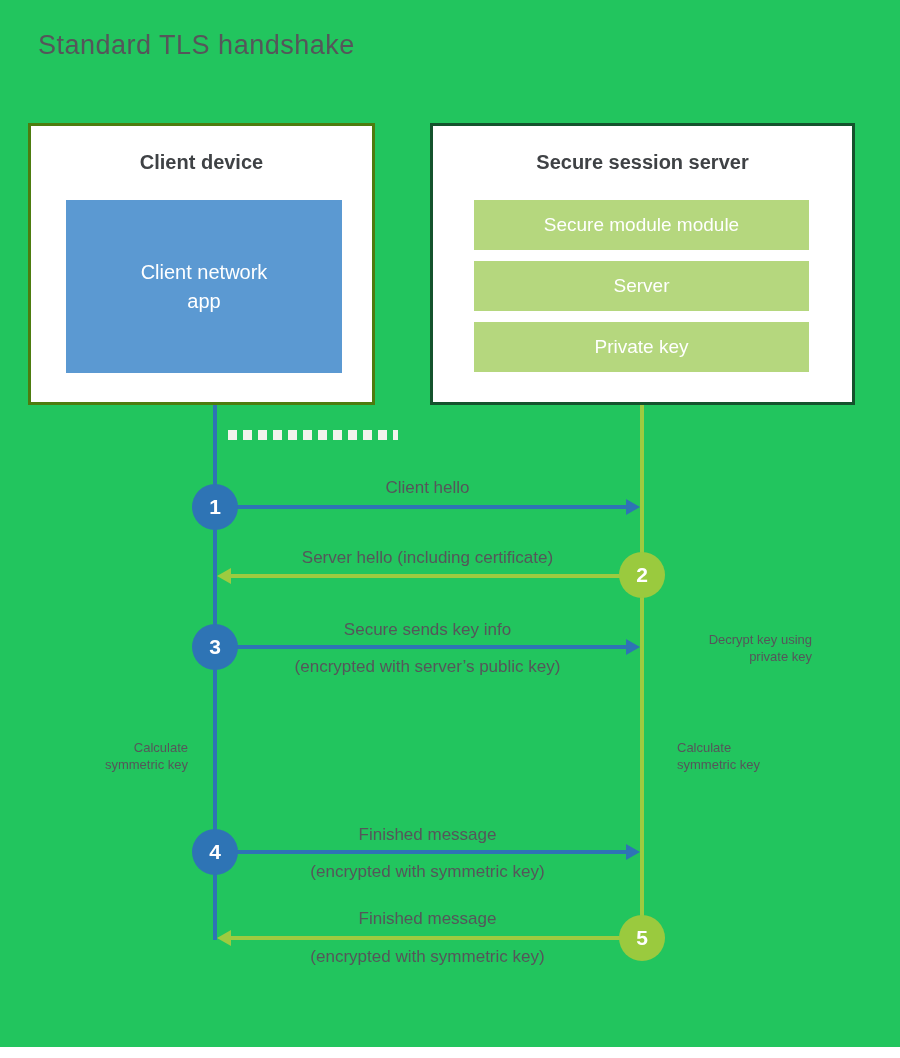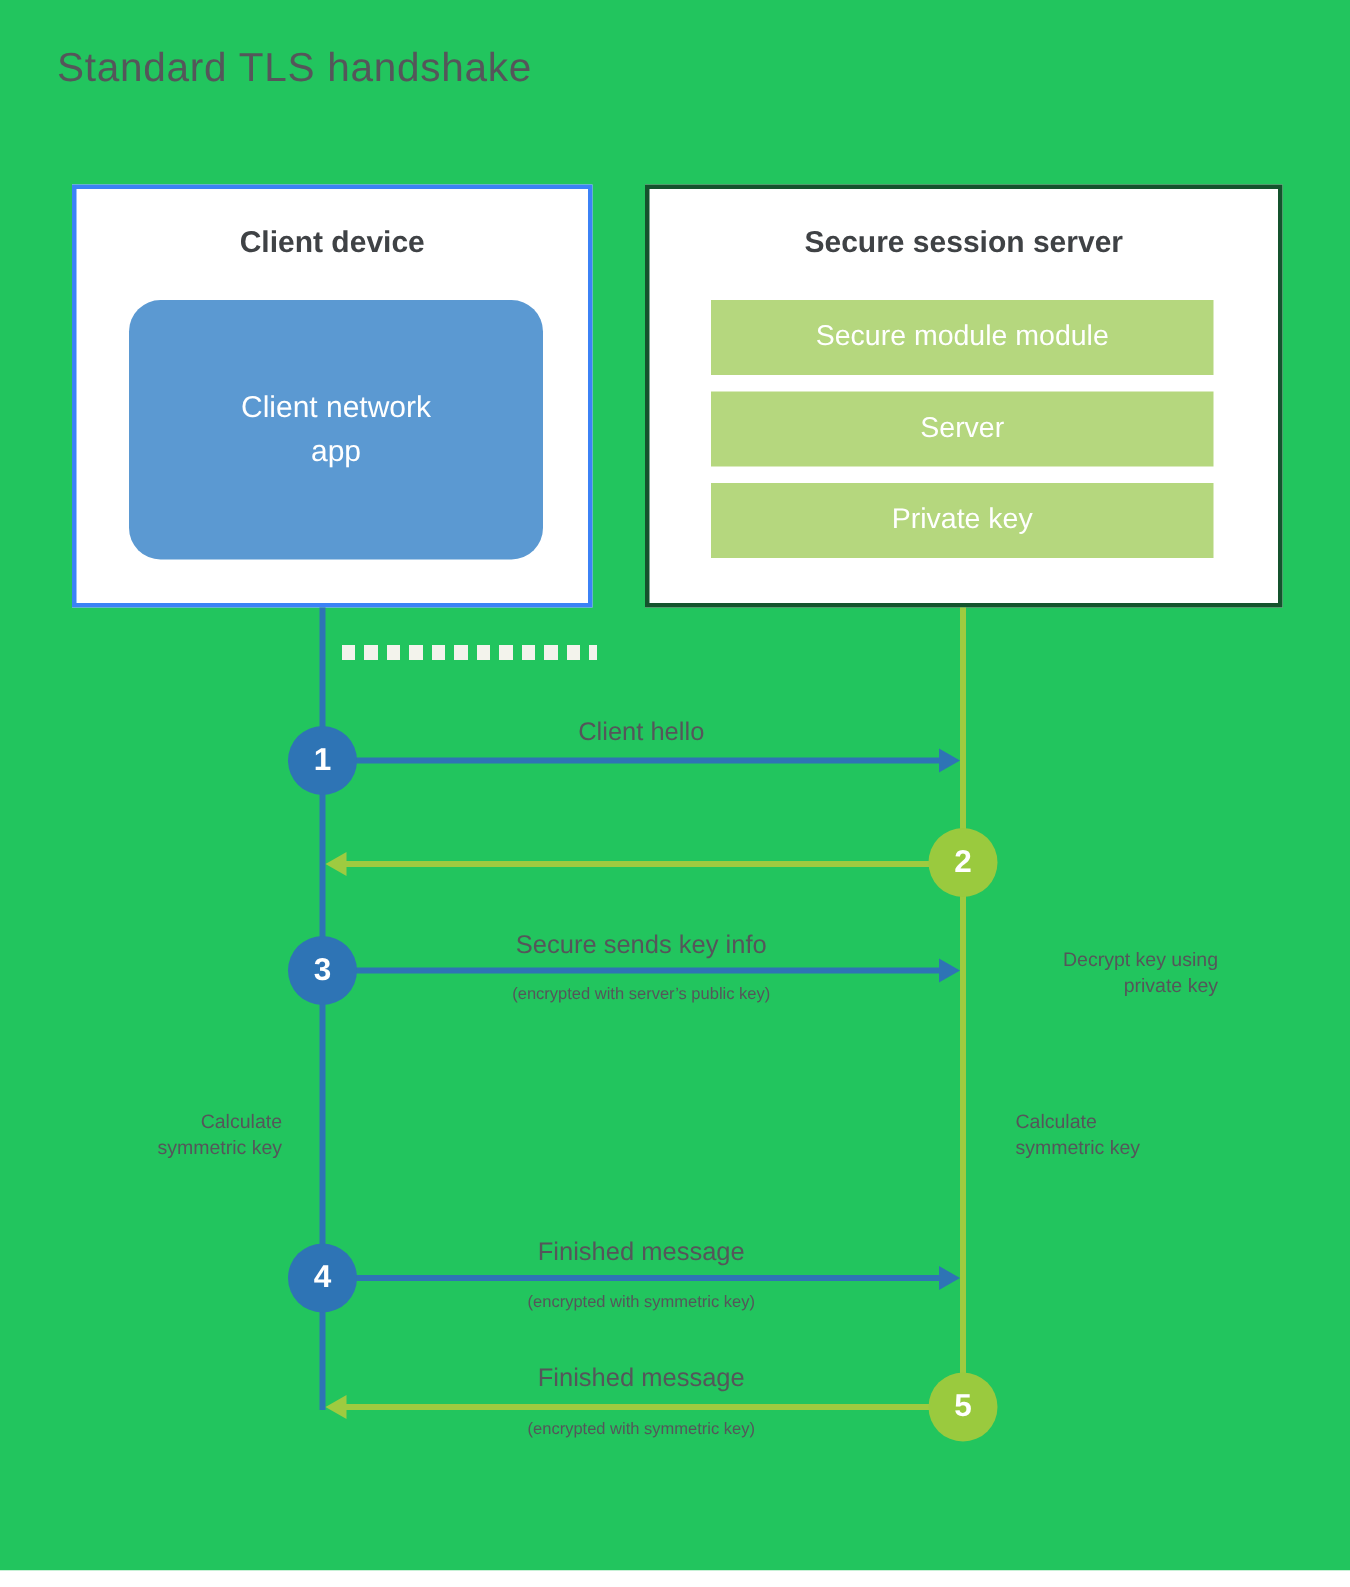--- a/index.html
+++ b/index.html
@@ -4,27 +4,27 @@
 <style>
   html,body{margin:0;padding:0;background:#ffffff;}
   body{font-family:"Liberation Sans","DejaVu Sans",sans-serif;}
   .page{position:relative;width:900px;height:1047px;background:#22c55e;overflow:hidden;}
 
   .page-title{position:absolute;left:38px;top:30px;font-size:27px;font-weight:300;
     color:#55565a;letter-spacing:.5px;}
 
   
   .outer-box{position:absolute;top:123px;height:282px;background:#fff;box-sizing:border-box;}
-  .client-box{left:48px;width:347px;border:3px solid #3b82f6;}
+  .client-box{left:28px;width:347px;border:3px solid #4d7c0f;}
   .server-box{left:430px;width:425px;border:3px solid #14532d;}
   .box-heading{position:absolute;left:0;top:25px;width:100%;text-align:center;
     font-size:20px;font-weight:700;color:#3f4245;}
   .client-app{position:absolute;left:35px;top:74px;width:276px;height:173px;background:#5b99d2;
     display:flex;align-items:center;justify-content:center;text-align:center;
-    color:#fff;font-size:20px;line-height:1.45;white-space:pre-line;border-radius:21px;}
+    color:#fff;font-size:20px;line-height:1.45;white-space:pre-line;}
   .server-modules{position:absolute;left:41px;top:74px;width:335px;}
   .server-bar{height:50px;margin-bottom:11px;background:#b5d77e;color:#fff;
     display:flex;align-items:center;justify-content:center;font-size:19px;}
   .server-bar:last-child{margin-bottom:0;}
 
   
   .vline{position:absolute;width:4px;top:405px;}
   .vline-blue{left:213px;height:535px;background:#2e74b5;}
   .vline-green{left:640px;height:533px;background:#9ecb40;}
 
@@ -44,21 +44,21 @@
   .arrow-green{background:#9ecb40;}
   .arrow-head{position:absolute;width:0;height:0;border-top:8px solid transparent;
     border-bottom:8px solid transparent;}
   .head-right{border-left:14px solid #2e74b5;}
   .head-left{border-right:14px solid #9ecb40;}
 
   
   .msg-label{position:absolute;left:215px;width:425px;text-align:center;
     font-size:17px;color:#55565a;}
   .msg-sub{position:absolute;left:215px;width:425px;text-align:center;
-    font-size:11px;color:#55565a;}
+    font-size:17px;color:#55565a;}
   .side-note{position:absolute;font-size:13px;color:#55565a;line-height:1.3;white-space:pre-line;}
 </style>
 </head>
 <body>
 
 <div class="page">
 
   <div class="page-title">Standard TLS handshake</div>
 
   <div class="outer-box client-box">
@@ -78,20 +78,21 @@
 
   <div class="vline vline-blue"></div>
   <div class="vline vline-green"></div>
   <div class="faint-dashes"></div>
 
   <div class="msg-label" style="top:478px;">Client hello</div>
   <div class="arrow-line arrow-blue" style="left:215px;top:505px;width:412px;"></div>
   <div class="arrow-head head-right" style="left:626px;top:499px;"></div>
   <div class="step-circle circle-blue" style="left:192px;top:484px;">1</div>
 
+  <div class="msg-label" style="top:548px;">Server hello (including certificate)</div>
   <div class="arrow-line arrow-green" style="left:229px;top:574px;width:413px;"></div>
   <div class="arrow-head head-left" style="left:217px;top:568px;"></div>
   <div class="step-circle circle-green" style="left:619px;top:552px;">2</div>
 
   <div class="msg-label" style="top:620px;">Secure sends key info</div>
   <div class="arrow-line arrow-blue" style="left:215px;top:645px;width:412px;"></div>
   <div class="arrow-head head-right" style="left:626px;top:639px;"></div>
   <div class="step-circle circle-blue" style="left:192px;top:624px;">3</div>
   <div class="msg-sub" style="top:657px;">(encrypted with server’s public key)</div>
   <div class="side-note" style="left:677px;top:632px;width:135px;text-align:right;">Decrypt key using

